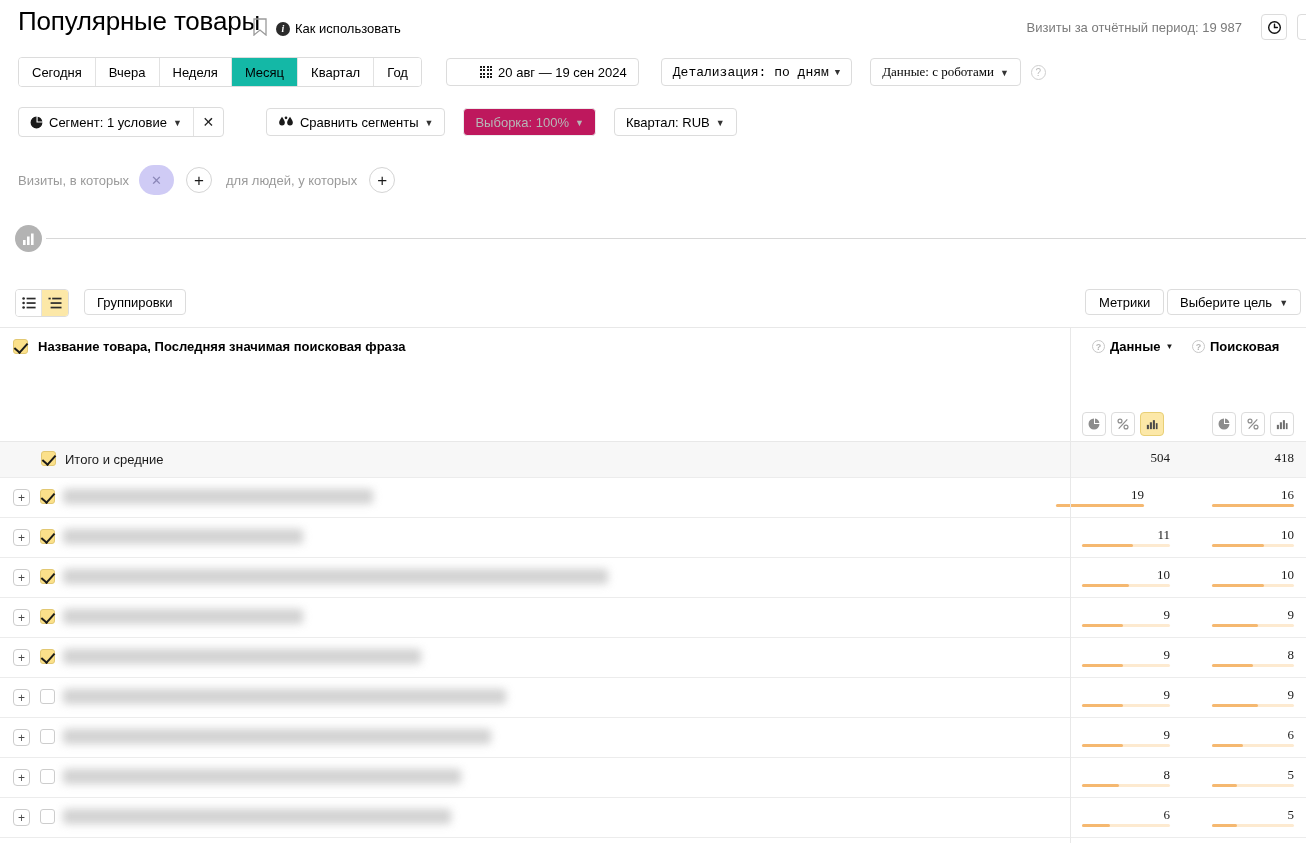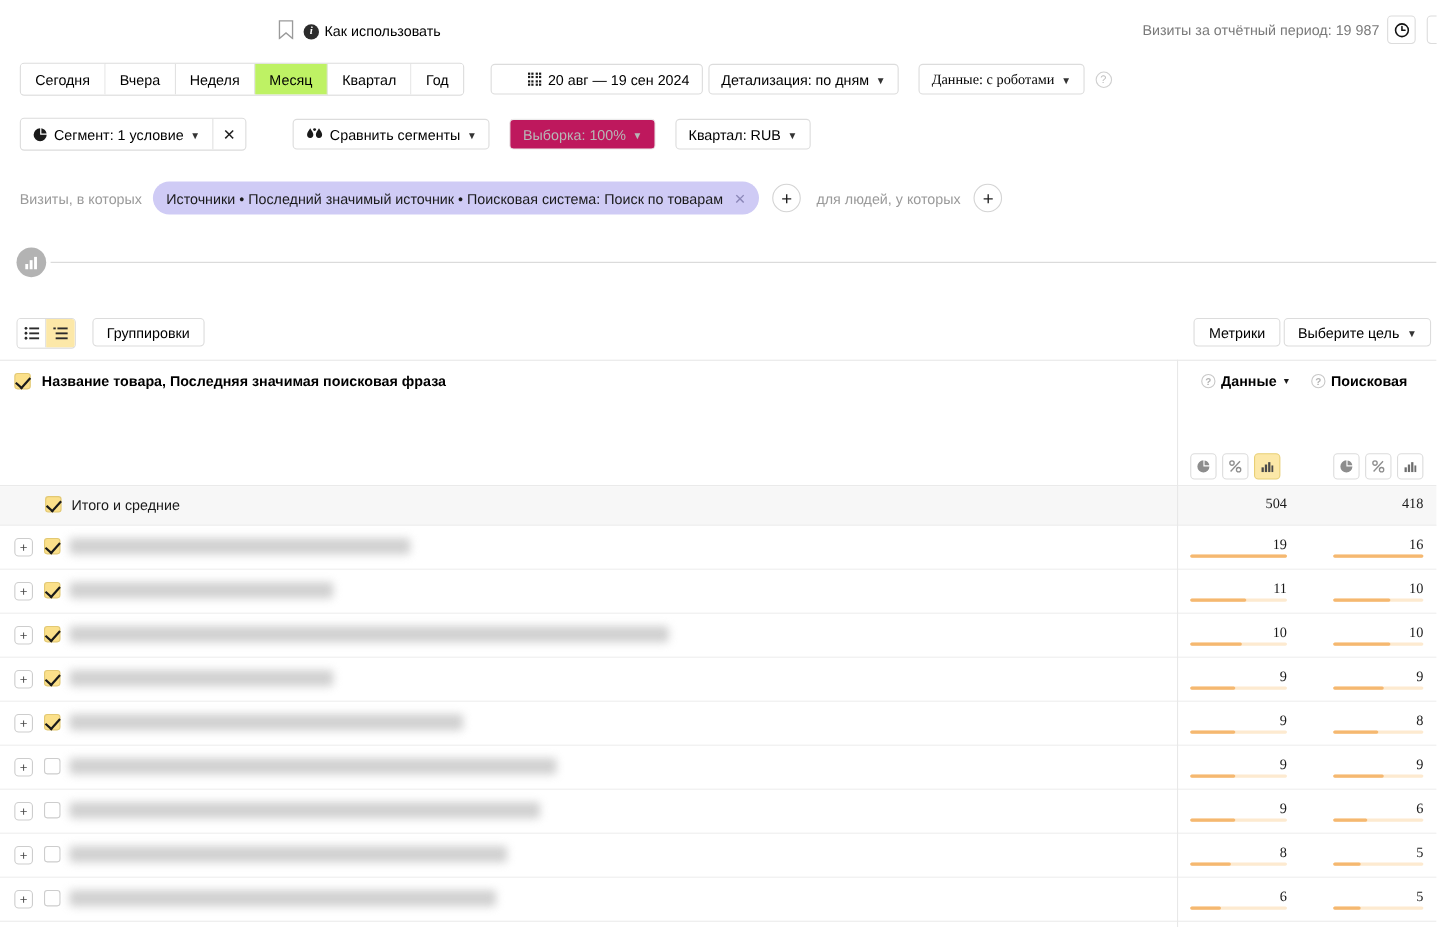--- a/index.html
+++ b/index.html
@@ -32,21 +32,21 @@
     font-size: 13px; color: #000; cursor: pointer; white-space: nowrap;
   }
   .info-circle {
     width: 14px; height: 14px; border-radius: 50%;
     background: #2b2b2b; color: #fff;
     font-size: 10px; font-weight: 700; font-style: italic;
     display: flex; align-items: center; justify-content: center;
     font-family: "Liberation Serif", serif;
   }
   .visits-period {
-    position: absolute; right: 52px; top: 20px;
+    position: absolute; right: 64px; top: 20px;
     font-size: 13px; color: #7a7a7a; white-space: nowrap;
   }
   .clock-btn {
     position: absolute; left: 1261px; top: 14px;
     width: 26px; height: 26px; border: 1px solid #dcdcdc; border-radius: 4px;
     background: #fff; display: flex; align-items: center; justify-content: center;
     cursor: pointer;
   }
   .edge-btn {
     position: absolute; left: 1297px; top: 14px;
@@ -56,21 +56,21 @@
 
   
   .toolbar1 { position: absolute; left: 18px; top: 57px; display: flex; align-items: center; }
   .seg-group { display: flex; border: 1px solid #dcdcdc; border-radius: 4px; overflow: hidden; background: #fff; }
   .seg-btn {
     height: 28px; padding: 0 13px; display: flex; align-items: center;
     font-size: 13px; color: #000; background: #fff; cursor: pointer;
     border-right: 1px solid #e2e2e2; white-space: nowrap;
   }
   .seg-btn:last-child { border-right: none; }
-  .seg-btn.active { background: #bef264; }
+  .seg-btn.active { background: #14b8a6; }
 
   .tb-btn {
     height: 28px; display: flex; align-items: center; gap: 6px;
     padding: 0 11px; border: 1px solid #dcdcdc; border-radius: 4px;
     background: #fff; font-size: 13px; color: #000; cursor: pointer; white-space: nowrap;
   }
   .tb-btn.disabled { color: #b7b7b7; background: #be185d; border-color: #ececec; cursor: default; }
   .chev { font-size: 9px; color: #333; transform: translateY(1px); }
   .chev.gray { color: #b7b7b7; }
   .help-q {
@@ -188,20 +188,21 @@
   .vbar-track { position: absolute; left: 0; right: 0; bottom: 10px; height: 3px;
                 background: #fdead0; border-radius: 2px; }
   .vbar-fill { position: absolute; left: 0; top: 0; height: 3px; background: #f5b870; border-radius: 2px; }
 
   .col-sep { position: absolute; top: 327px; bottom: 0; width: 1px; background: #e8e8e8; }
 </style>
 </head>
 <body>
 
 <div class="header-row">
+  <div class="page-title">Популярные товары</div>
 
   <svg class="bookmark-icon" viewBox="0 0 14 18">
     <path d="M1 1h12v16l-6-5-6 5z" fill="none" stroke="#9a9a9a" stroke-width="1.3"></path>
   </svg>
 
   <div class="howto">
     <span class="info-circle">i</span>
     <span>Как использовать</span>
   </div>
 
@@ -241,21 +242,21 @@
         <i></i>
         <i></i>
         <i></i>
         <i></i>
         <i></i>
         <i></i>
     </span>
     <span>20 авг — 19 сен 2024</span>
   </div>
 
-  <div class="tb-btn" style="margin-left:5px;">
+  <div class="tb-btn" style="margin-left:22px;font-family:Liberation Mono, monospace;">
     <span>Детализация: по дням</span>
     <span class="chev">▼</span>
   </div>
 
   <div class="tb-btn" style="margin-left:18px;font-family:Liberation Serif, serif;">
     <span>Данные: с роботами</span>
     <span class="chev">▼</span>
   </div>
 
   <div class="help-q" style="margin-left:10px;">?</div>
@@ -291,21 +292,20 @@
 
   <div class="tb-btn" style="margin-left:18px;">
     <span>Квартал: RUB</span>
     <span class="chev">▼</span>
   </div>
 </div>
 
 <div class="filter-row">
   <span class="filter-label">Визиты, в которых</span>
   <div class="chip">
-    <span>Источники • Последний значимый источник • Поисковая система: Поиск по товарам</span>
     <span class="chip-x">✕</span>
   </div>
   <div class="plus-circle">+</div>
   <span class="filter-label2">для людей, у которых</span>
   <div class="plus-circle">+</div>
 </div>
 
 <div class="chart-area">
   <div class="chart-bubble">
     <svg width="14" height="12" viewBox="0 0 14 12">
@@ -417,21 +417,21 @@
     <span class="total-label">Итого и средние</span>
     <div class="vcell" style="left:1082px; width:88px;">
       <span class="vnum">504</span>
     </div>
     <div class="vcell" style="left:1212px; width:82px;">
       <span class="vnum">418</span>
     </div>
   </div>
 
   <div id="rows-container">
-      <div class="row"><div class="expand-btn">+</div><span class="cb row-check checked"></span><div class="redacted" style="width: 310px;"></div><div class="vcell" style="left: 1082px; width: 88px; text-align: right;">
+      <div class="row"><div class="expand-btn">+</div><span class="cb row-check checked"></span><div class="redacted" style="width: 310px;"></div><div class="vcell" style="left: 1056px; width: 88px; text-align: right;">
           <span class="vnum">19</span>
           <div class="vbar-track">
             <div class="vbar-fill" style="width: 100%;"></div>
           </div>
         </div><div class="vcell" style="left: 1212px; width: 82px;">
           <span class="vnum">16</span>
           <div class="vbar-track">
             <div class="vbar-fill" style="width: 100%;"></div>
           </div>
         </div></div>

